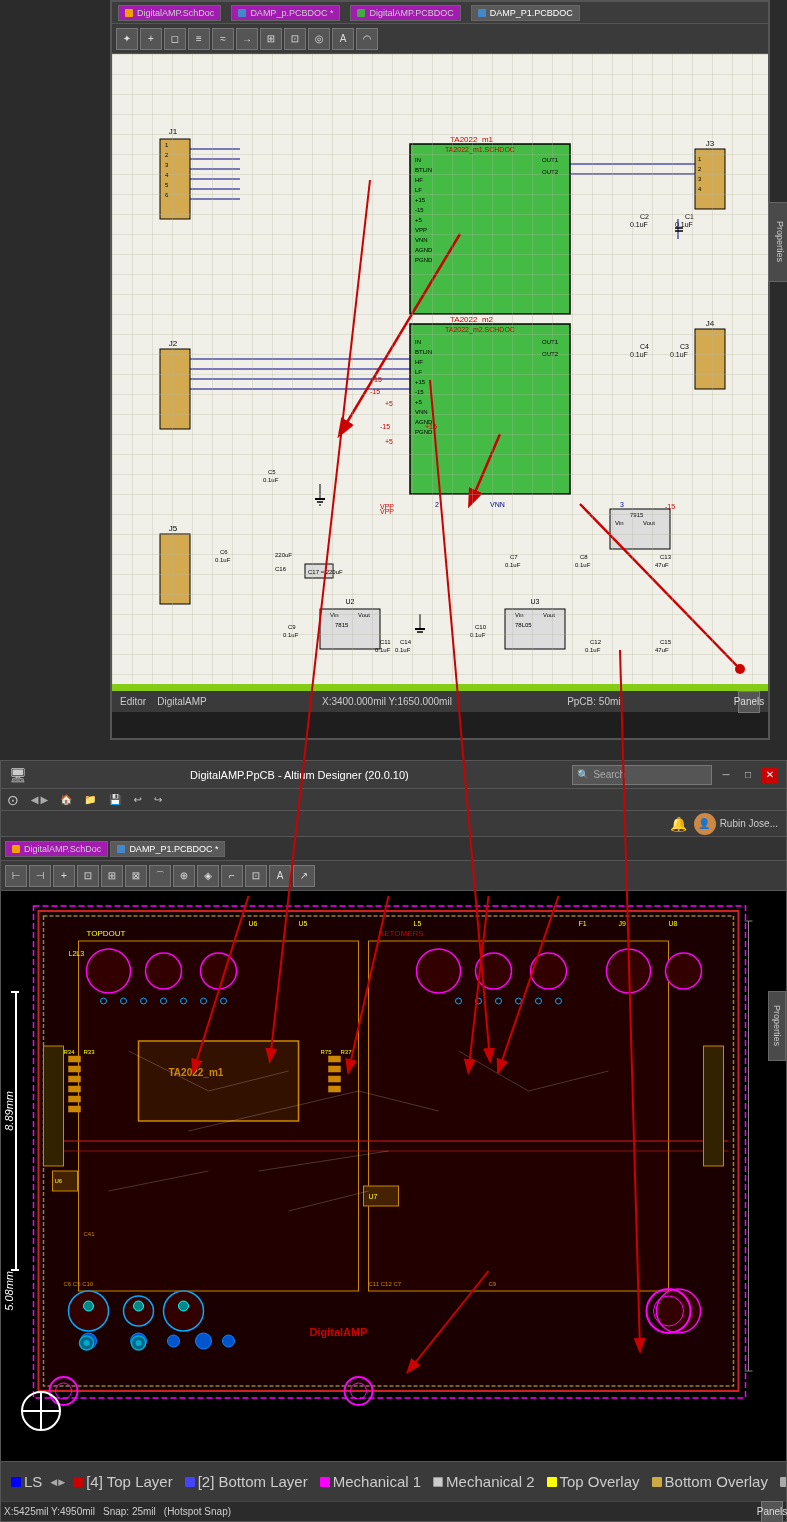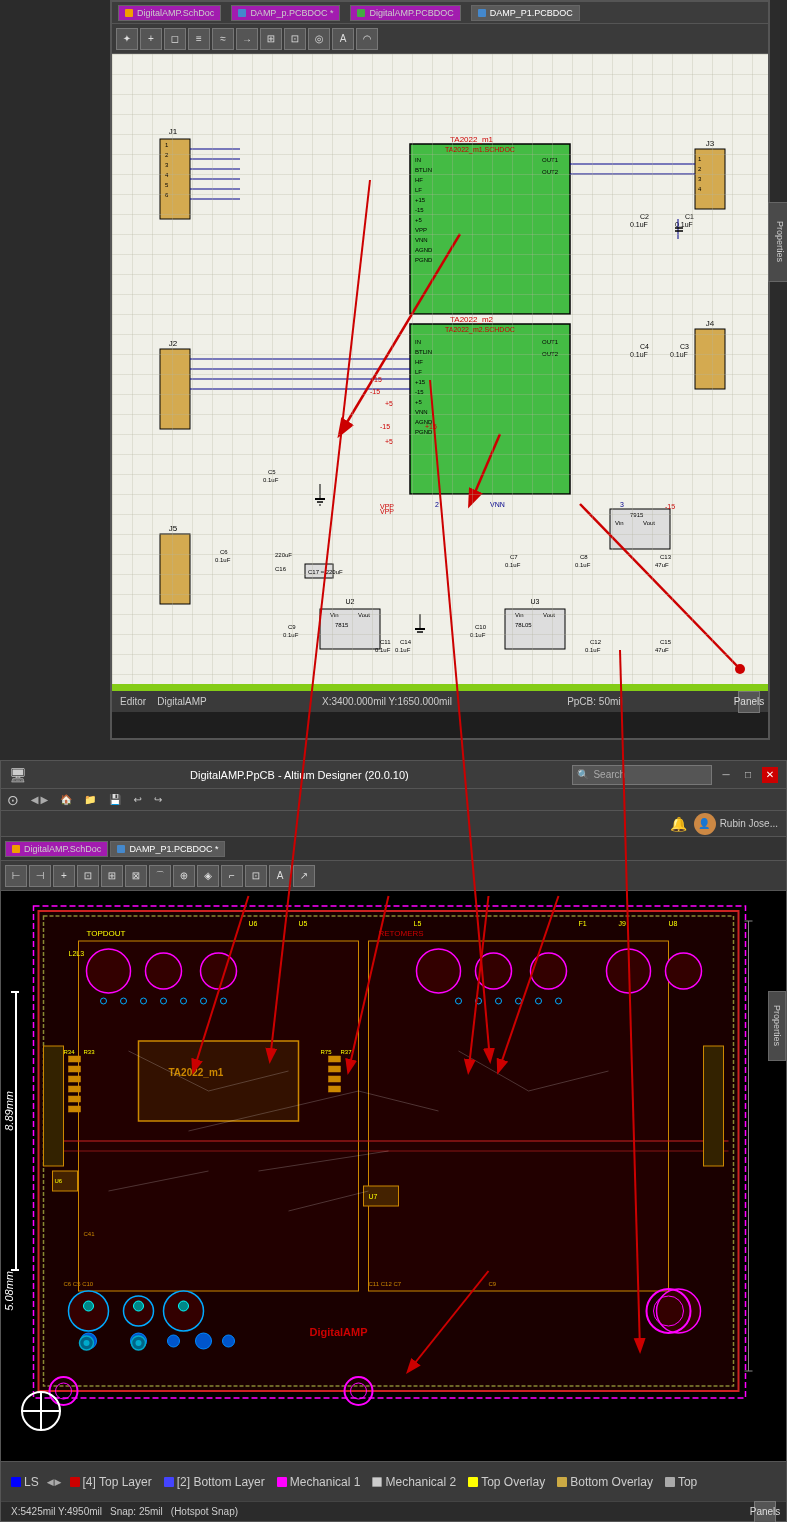--- a/index.html
+++ b/index.html
@@ -259,40 +259,40 @@
       flex-wrap: nowrap;
       overflow: hidden;
     }
 
     .layer-btn {
       height: 20px;
       padding: 0 5px;
       display: flex;
       align-items: center;
       gap: 3px;
-      font-size: 12px;
+      font-size: 15px;
       color: #ccc;
       cursor: pointer;
       border: 1px solid transparent;
       white-space: nowrap;
     }
 
     .layer-color {
       width: 10px;
       height: 10px;
       border-radius: 1px;
       flex-shrink: 0;
     }
 
     .pcb-status-bar {
       background: #2b2b2b;
       height: 20px;
       display: flex;
       align-items: center;
-      padding: 0 10px;
+      padding: 0 3px;
       font-size: 10px;
       color: #ccc;
       gap: 8px;
       border-top: 1px solid #444;
       justify-content: space-between;
     }
 
     .pcb-properties-tab {
       position: absolute;
       right: 0;

